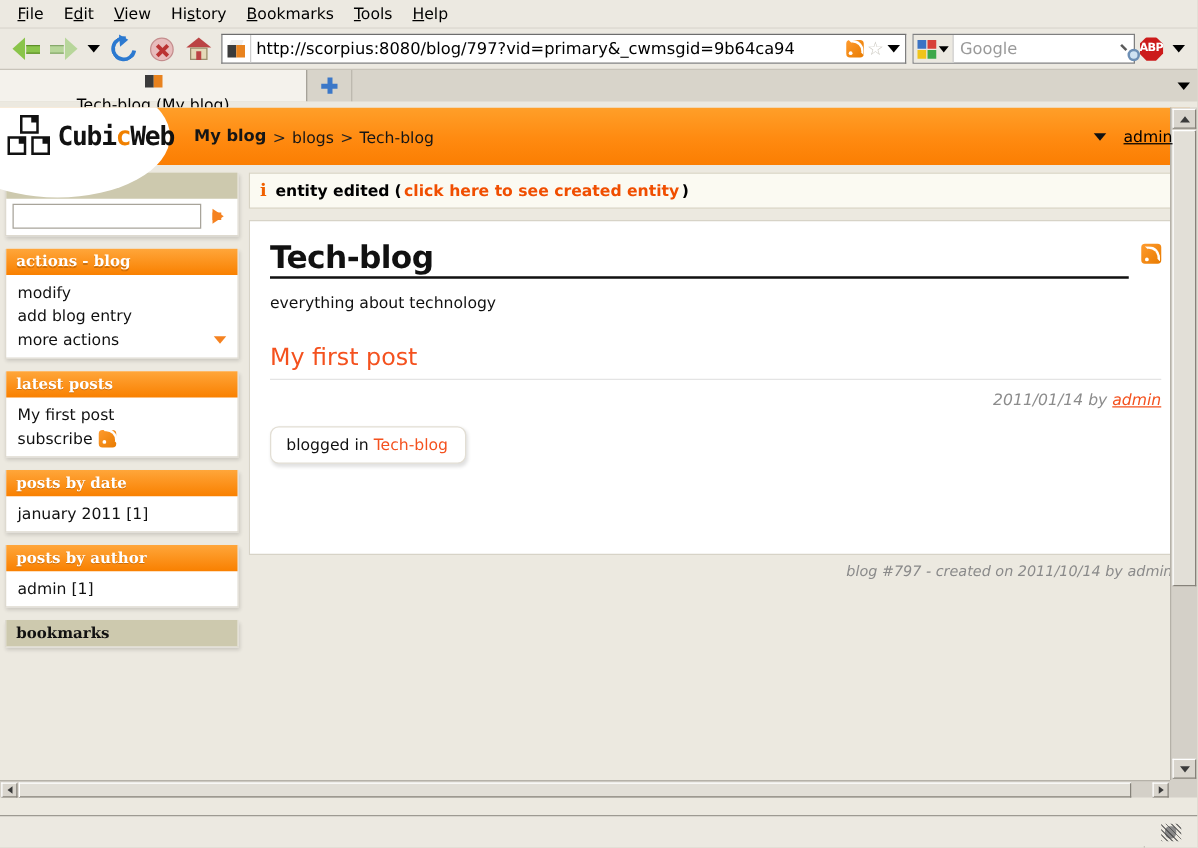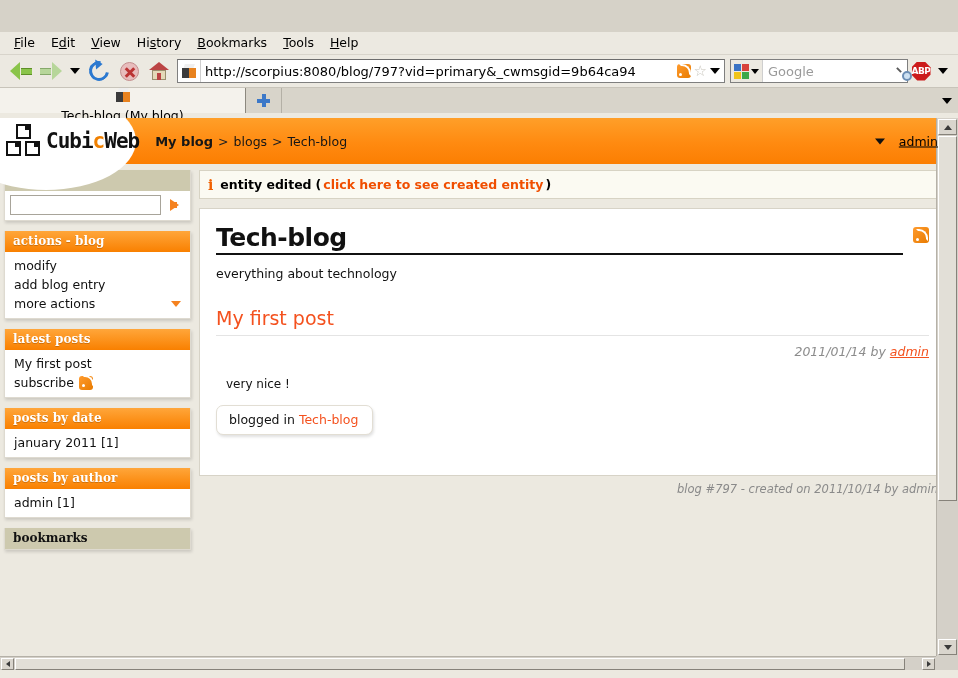--- a/index.html
+++ b/index.html
@@ -16,21 +16,20 @@
 
   
   .menubar {
     height: 23px;
     background: #ece9e1;
     display: flex;
     align-items: center;
     padding-left: 6px;
     border-bottom: 1px solid #d8d4cb;
     font-size: 12.5px;
-    margin-top: 32px;
   }
   .menubar .mi {
     padding: 2px 8px 3px 8px;
     color: #000;
     white-space: nowrap;
   }
   .menubar .mi u { text-decoration: underline; }
 
   
   .navbar {
@@ -910,21 +909,20 @@
               </span>
             </div>
             <div class="subtitle">everything about technology</div>
 
             <h2 class="posttitle">My first post</h2>
             <div class="postmeta">
               <span>2011/01/14</span>
               <span>by</span>
               <a href="#" class="author">admin</a>
             </div>
-            <div class="postbody">very nice !</div>
 
             <div class="bloggedin">
               <span>blogged in</span>
               <a href="#">Tech-blog</a>
             </div>
           </div>
 
           <div class="pagefooter">blog #797 - created on 2011/10/14 by admin</div>
         </div>
       </div>

